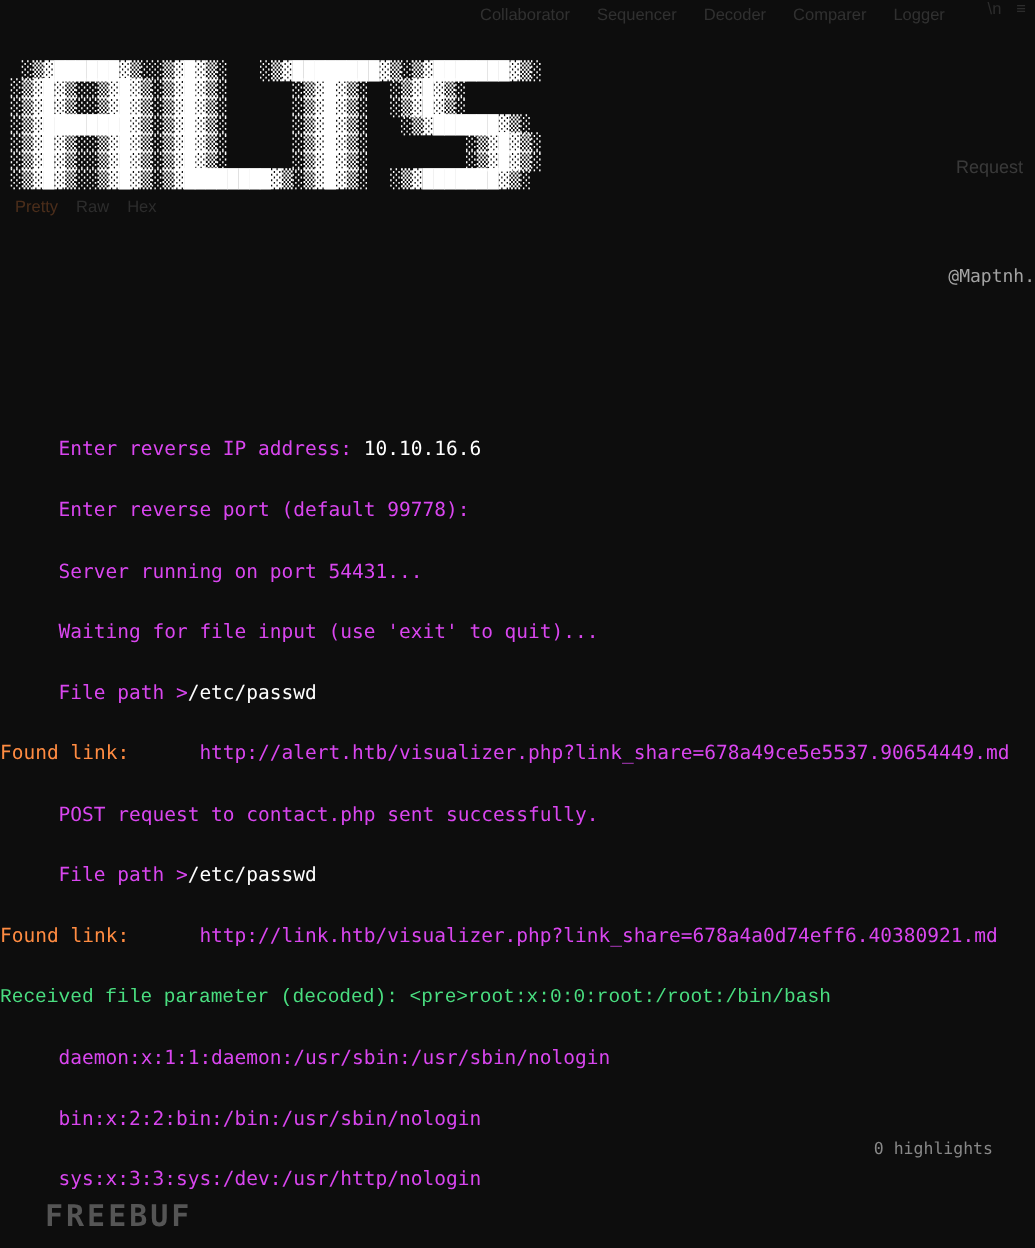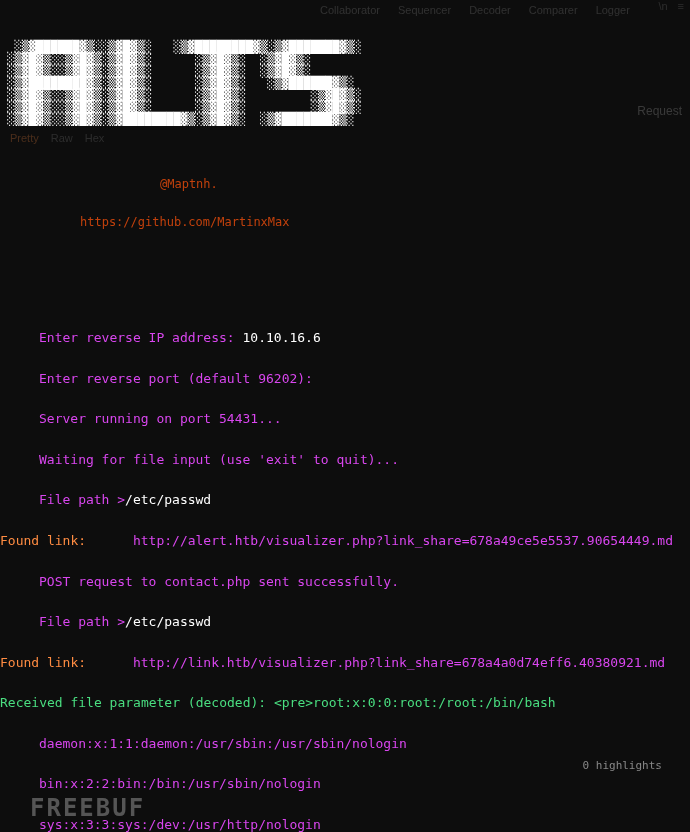--- a/index.html
+++ b/index.html
@@ -58,21 +58,21 @@
       right: 28px;
       bottom: 60px;
       color: #888;
       font-size: 11px;
     }
     .bg-logo {
       position: absolute;
       bottom: 10px;
       left: 30px;
       color: #555;
-      font-size: 24px;
+      font-size: 20px;
       font-weight: bold;
       letter-spacing: 2px;
     }
 
     
     .terminal {
       position: absolute;
       top: 0;
       left: 0;
       right: 0;
@@ -84,35 +84,36 @@
     
     .ascii-art {
       color: #ffffff;
       font-weight: bold;
       line-height: 1.0;
       letter-spacing: 0;
       font-size: 12px;
       padding-top: 2px;
     }
     .attribution {
-      color: #c2410c;
+      color: #a3a3a3;
       font-size: 12px;
       padding-left: 80px;
+      text-align: right;
     }
     
     .lines {
       margin-top: 10px;
       line-height: 1.04;
       font-size: 13px;
     }
     .lines div { white-space: pre-wrap; word-break: break-all; }
     
     .cyan { color: #d946ef; padding-left: 39px; }
     .white { color: #ffffff; }
-    .green { color: #4ade80; }
+    .green { color: #4ade80; font-family: Liberation Mono, monospace; }
     .orange { color: #ff8c42; }
   </style>
 </head>
 <body>
 
 <div class="bg-ui">
   <div class="bg-menu" style="padding-left:320px;align-items:flex-end;">
     <span>Collaborator</span>
     <span>Sequencer</span>
     <span>Decoder</span>
@@ -143,26 +144,25 @@
   <div class="ascii-art">
 <span>  ░▒▓██████▓▒░░▒▓█▓▒░   ░▒▓████████▓▒░▒▓███████▓▒░</span>
 <span> ░▒▓█▓▒░░▒▓█▓▒░▒▓█▓▒░      ░▒▓█▓▒░  ░▒▓█▓▒░</span>
 <span> ░▒▓█▓▒░░▒▓█▓▒░▒▓█▓▒░      ░▒▓█▓▒░  ░▒▓█▓▒░</span>
 <span> ░▒▓████████▓▒░▒▓█▓▒░      ░▒▓█▓▒░   ░▒▓██████▓▒░</span>
 <span> ░▒▓█▓▒░░▒▓█▓▒░▒▓█▓▒░      ░▒▓█▓▒░         ░▒▓█▓▒░</span>
 <span> ░▒▓█▓▒░░▒▓█▓▒░▒▓█▓▒░      ░▒▓█▓▒░         ░▒▓█▓▒░</span>
 <span> ░▒▓█▓▒░░▒▓█▓▒░▒▓████████▓▒░▒▓█▓▒░  ░▒▓███████▓▒░</span></div>
   <div class="attribution">
     <div style="padding-left:80px;"><span>@Maptnh.</span></div>
-    <div><span>https://github.com/MartinxMax</span></div>
   </div>
 
   <div class="lines">
     <div><span class="cyan">Enter reverse IP address: </span><span class="white">10.10.16.6</span></div>
-    <div class="cyan">Enter reverse port (default 96202):</div>
+    <div class="cyan">Enter reverse port (default 99778):</div>
     <div class="cyan">Server running on port 54431...</div>
     <div class="cyan">Waiting for file input (use 'exit' to quit)...</div>
     <div><span class="cyan">File path &gt;</span><span class="white">/etc/passwd</span></div>
     <div><span class="orange">Found link: </span><span class="cyan">http://alert.htb/visualizer.php?link_share=678a49ce5e5537.90654449.md</span></div>
     <div class="cyan">POST request to contact.php sent successfully.</div>
     <div><span class="cyan">File path &gt;</span><span class="white">/etc/passwd</span></div>
     <div><span class="orange">Found link: </span><span class="cyan">http://link.htb/visualizer.php?link_share=678a4a0d74eff6.40380921.md</span></div>
     <div class="green">Received file parameter (decoded): &lt;pre&gt;root:x:0:0:root:/root:/bin/bash</div>
     <div class="cyan">daemon:x:1:1:daemon:/usr/sbin:/usr/sbin/nologin</div>
     <div class="cyan">bin:x:2:2:bin:/bin:/usr/sbin/nologin</div>

